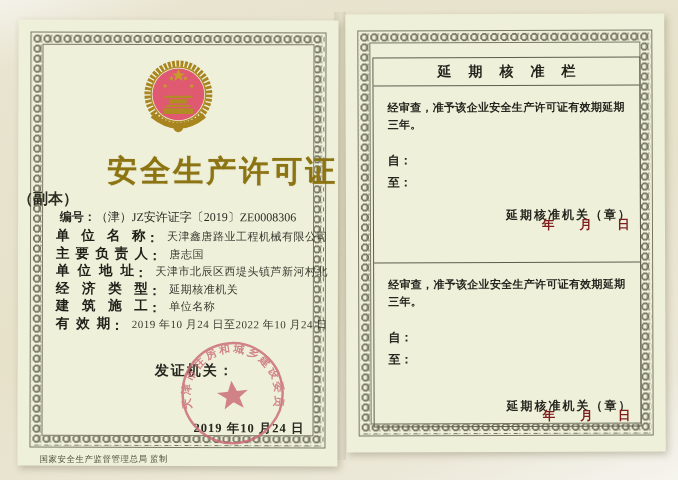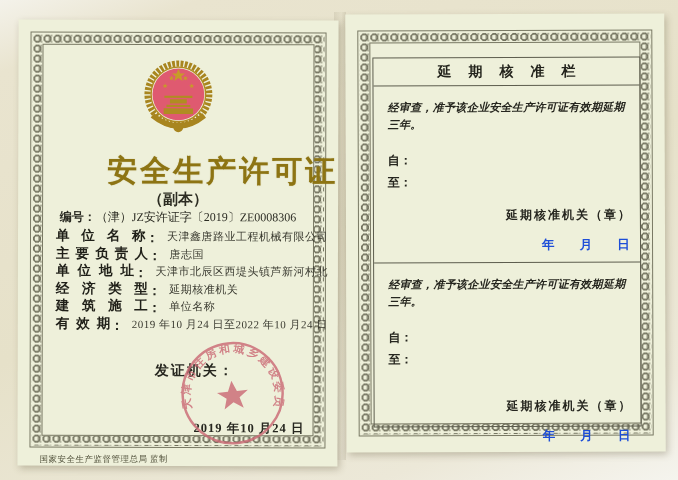--- a/index.html
+++ b/index.html
@@ -22,46 +22,46 @@
     background-image:
       radial-gradient(circle at 5px 5px, rgba(0,0,0,0) 2.4px, #72725e 2.6px, #72725e 3.9px, rgba(0,0,0,0) 4.1px),
       radial-gradient(circle at 10px 5px, rgba(0,0,0,0) 2.4px, rgba(114,114,94,.55) 2.6px, rgba(114,114,94,.55) 3.9px, rgba(0,0,0,0) 4.1px);
     background-size:10px 10px;}
   .bd .cover{position:absolute;inset:11px;background:#eef0da;border:1px solid #797964;}
   .content{position:absolute;inset:0;z-index:2;color:#26261f;}
   
   .emblem{position:absolute;left:125px;top:38px;}
   .ltitle{position:absolute;left:0;top:131px;width:100%;text-align:right;
     font-size:30px;font-weight:bold;color:#8d7413;letter-spacing:3px;text-shadow:0 0 1px rgba(141,116,19,.5);}
-  .lsub{position:absolute;left:0;top:170px;width:100%;text-align:center;font-size:15px;font-weight:bold;color:#2c2c22;}
+  .lsub{position:absolute;left:0;top:170px;width:100%;text-align:left;font-size:15px;font-weight:bold;color:#2c2c22;}
   .numline{position:absolute;left:0;top:189px;width:100%;text-align:center;font-size:12px;color:#2c2c24;}
   .numline .nlab{font-weight:bold;}
   .fields{position:absolute;left:38px;top:209px;right:10px;}
   .frow{display:flex;align-items:flex-start;height:14px;margin-bottom:3.5px;}
   .flab{display:inline-block;width:92px;font-size:13.5px;font-weight:bold;color:#1f1f18;
     text-align:justify;text-align-last:justify;line-height:14px;}
   .fcolon{font-size:13.5px;font-weight:bold;margin-right:8px;}
   .fval{font-size:11px;color:#3a3a30;letter-spacing:.5px;white-space:nowrap;}
   .issuer{position:absolute;left:137px;top:342px;font-size:14px;font-weight:bold;letter-spacing:2px;}
   .idate{position:absolute;left:176px;top:400px;font-size:12.5px;font-weight:bold;letter-spacing:1px;}
   .seal{position:absolute;left:160px;top:318px;opacity:.82;transform:rotate(-6deg);}
   .imprint{position:absolute;left:22px;top:434px;font-size:8.5px;color:#53533d;letter-spacing:.5px;transform:rotate(-.4deg);}
   
   .extbox{position:absolute;left:27px;top:43px;width:266px;height:368px;border:1px solid #5d5d4e;}
   .exthead{height:27px;border-bottom:1px solid #5d5d4e;display:flex;align-items:center;justify-content:center;}
   .exthead span{font-size:14px;font-weight:bold;letter-spacing:17px;margin-right:-17px;color:#23231c;}
   .extsec{position:relative;}
   .extsec.s1{height:163px;border-bottom:1px solid #5d5d4e;}
   .extsec.s2{height:177px;}
-  .para{margin:13px 13px 0 14px;font-size:11px;font-weight:bold;line-height:1.5;color:#26261f;letter-spacing:.3px;font-style:italic;}
+  .para{margin:13px 13px 0 14px;font-size:11px;font-weight:bold;line-height:1.5;color:#26261f;letter-spacing:.3px;}
   .fromto{margin-left:14px;font-size:12px;font-weight:bold;color:#26261f;}
   .from{margin-top:20px;}
   .to{margin-top:5px;}
   .organ{position:absolute;left:132px;bottom:38px;font-size:12px;font-weight:bold;letter-spacing:2px;color:#26261f;}
-  .dline{position:absolute;left:168px;bottom:8px;font-size:12.5px;font-weight:bold;word-spacing:22px;color:#1d4ed8;}
+  .dline{position:absolute;left:168px;bottom:28px;font-size:12.5px;font-weight:bold;word-spacing:22px;color:#7f1d1d;}
 </style>
 </head>
 <body>
 
 <div class="scene">
   <div class="crease"></div>
 
   <div class="page left">
     <div class="bd">
       <div class="band"></div>

